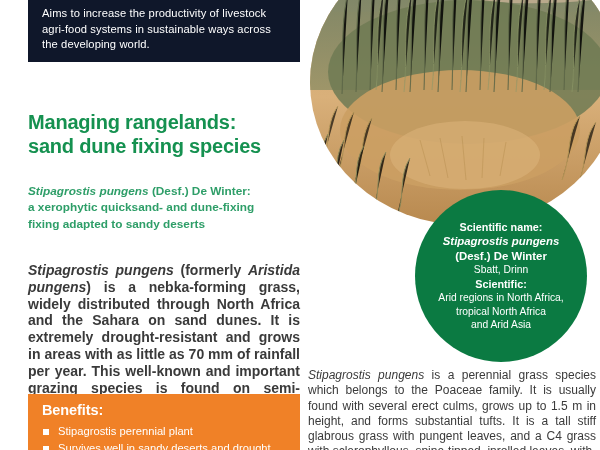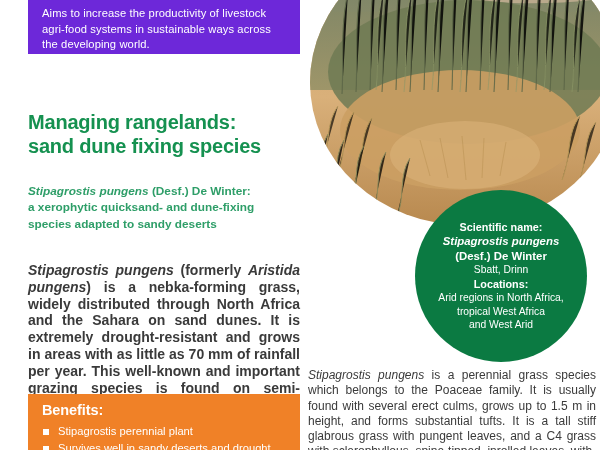--- a/index.html
+++ b/index.html
@@ -7,22 +7,22 @@
     width:600px;height:450px;overflow:hidden;position:relative;
     background:#ffffff;
     font-family:"Liberation Sans","DejaVu Sans",sans-serif;
   }
   .page{position:absolute;inset:0;width:600px;height:450px;overflow:hidden;background:#fff;}
 
   
   .left-col{position:absolute;left:0;top:0;width:306px;height:450px;}
 
   .aims-banner{
-    position:absolute;left:28px;top:0;width:272px;height:54px;
-    background:#6d28d9;box-sizing:border-box;
+    position:absolute;left:28px;top:0;width:272px;height:62px;
+    background:#0f172a;box-sizing:border-box;
     padding:6px 14px 0 14px;
   }
   .aims-text{
     color:#ffffff;font-size:11.2px;line-height:15.6px;font-weight:400;
     letter-spacing:.1px;
   }
 
   .main-title{
     position:absolute;left:28px;top:95px;width:268px;
     color:#159150;font-size:20px;line-height:23.5px;font-weight:700;
@@ -108,21 +108,21 @@
     </div>
 
     <div class="main-title">
       <span>Managing rangelands:</span>
       <span>sand dune fixing species</span>
     </div>
 
     <div class="subtitle">
       <span class="l"><em class="sci">Stipagrostis pungens</em><span> (Desf.) De Winter:</span></span>
       <span class="l">a xerophytic quicksand- and dune-fixing</span>
-      <span class="l">species adapted to sandy deserts</span>
+      <span class="l">fixing adapted to sandy deserts</span>
     </div>
 
     <div class="body-para"><em class="sci">Stipagrostis pungens</em><span> (formerly </span><em class="sci">Aristida pungens</em><span>) is a nebka-forming grass, widely distributed through North Africa and the Sahara on sand dunes. It is extremely drought-resistant and grows in areas with as little as 70 mm of rainfall per year. This well-known and important grazing species is found on semi-stabilized dunes in desert areas.</span></div>
 
     <div class="benefits-box">
       <div class="benefits-title">Benefits:</div>
       <ul class="benefits-list">
         <li><span class="bullet"></span><span>Stipagrostis perennial plant</span></li>
         <li><span class="bullet"></span><span>Survives well in sandy deserts and drought</span></li>
       </ul>
@@ -209,23 +209,23 @@
           <path d="M86,280 C96,256 88,236 100,218"></path>
         </g>
       </svg>
     </div>
 
     <div class="info-circle">
       <div class="lbl">Scientific name:</div>
       <div class="sci-name">Stipagrostis pungens</div>
       <div class="auth">(Desf.) De Winter</div>
       <div class="val">Sbatt, Drinn</div>
-      <div class="lbl">Locations:</div>
+      <div class="lbl">Scientific:</div>
       <div class="val">Arid regions in North Africa,</div>
-      <div class="val">tropical West Africa</div>
-      <div class="val">and West Arid</div>
+      <div class="val">tropical North Africa</div>
+      <div class="val">and Arid Asia</div>
     </div>
 
     <div class="right-para"><em class="sci">Stipagrostis pungens</em><span> is a perennial grass species which belongs to the Poaceae family. It is usually found with several erect culms, grows up to 1.5 m in height, and forms substantial tufts. It is a tall stiff glabrous grass with pungent leaves, and a C4 grass with sclerophyllous, spine-tipped, inrolled leaves, with</span></div>
 
   </div>
 
 </div>
 
 </body></html>

